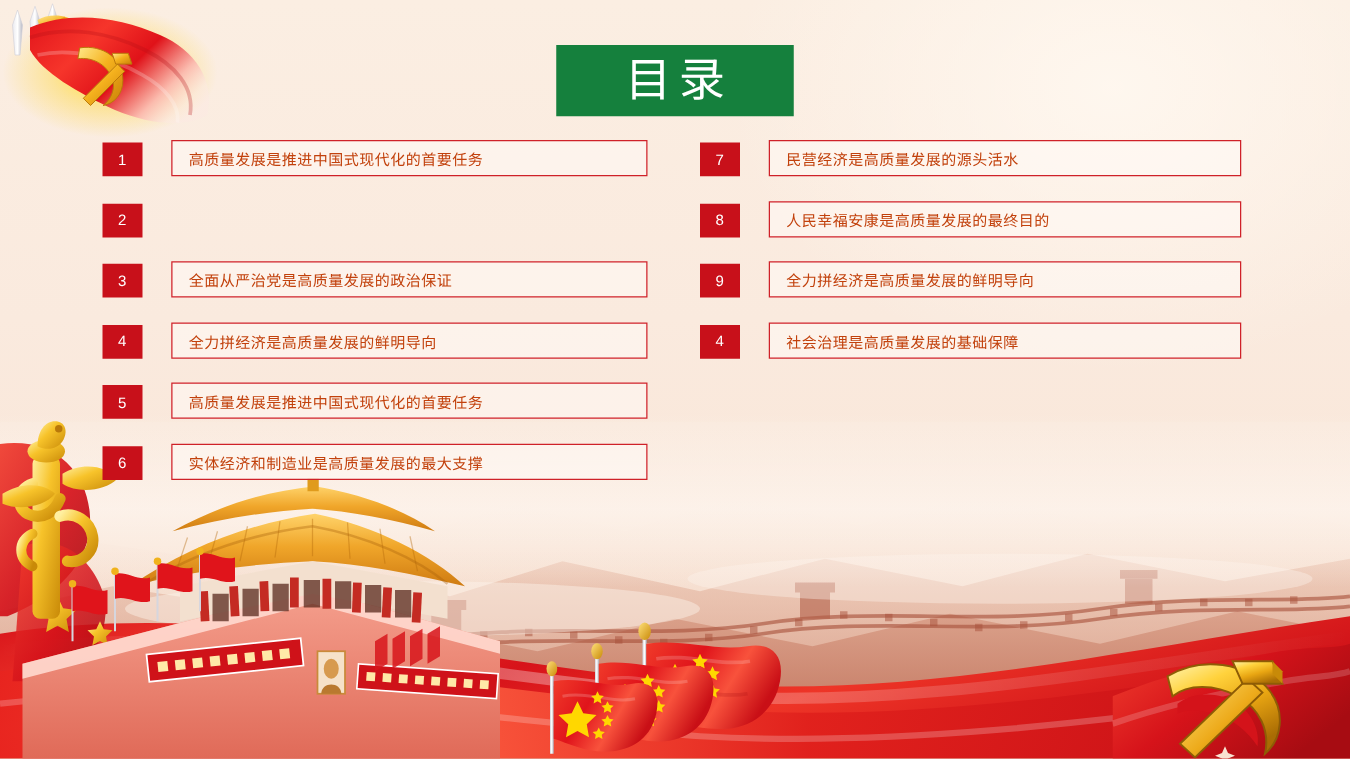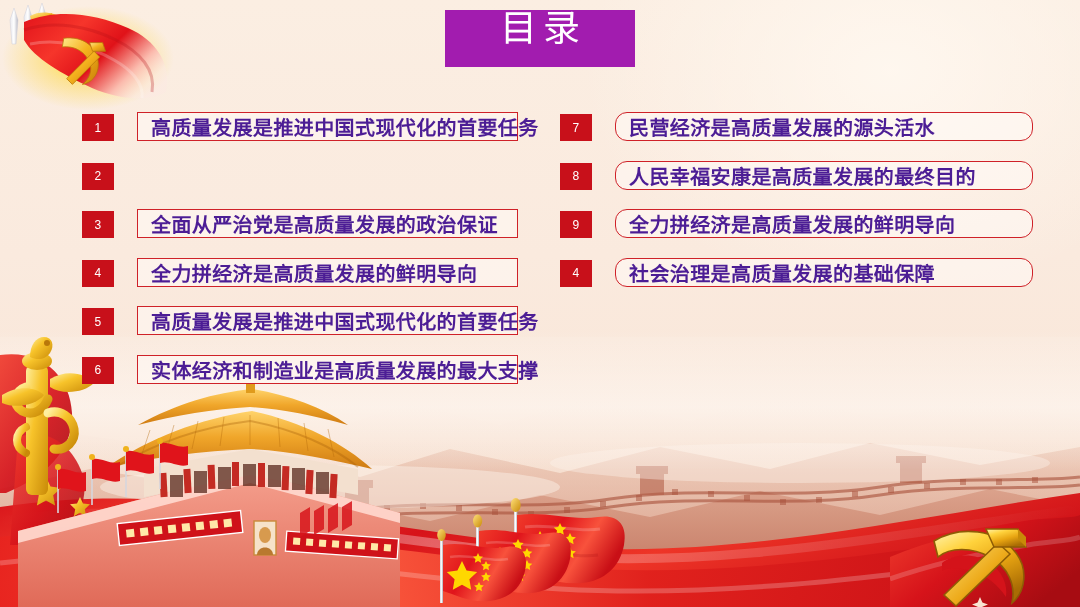--- a/index.html
+++ b/index.html
@@ -85,25 +85,25 @@
   .emblem-br {
     position: absolute;
     right: 0; bottom: 0;
     width: 190px; height: 112px;
   }
   .emblem-br svg { display: block; width: 100%; height: 100%; }
 
   
   .title-banner {
     position: absolute;
-    left: 445px; top: 10px;
+    left: 445px; top: 36px;
     width: 190px; height: 57px;
-    background: #a21caf;
+    background: #15803d;
     display: flex;
-    align-items: flex-start;
+    align-items: center;
     justify-content: center;
     z-index: 20;
   }
   .title-text {
     color: #ffffff;
     font-size: 37px;
     letter-spacing: 6px;
     line-height: 1;
     font-weight: 400;
     text-indent: 6px;
@@ -149,28 +149,27 @@
     width: 381px;
     height: 29px;
     border: 1px solid #cf2128;
     background: rgba(255,250,245,.55);
     display: flex;
     align-items: center;
     box-sizing: border-box;
   }
   .label-text {
     padding-left: 13px;
-    font-size: 20px;
-    color: #4c1d95;
+    font-size: 12px;
+    color: #c2410c;
     letter-spacing: .4px;
     white-space: nowrap;
     font-family: "DejaVu Sans", "Liberation Sans", sans-serif;
-    font-weight: bold;
-  }
-  .col-right .label-box { width: 418px; border-radius: 12px; }
+  }
+  .col-right .label-box { width: 378px; }
 </style>
 </head>
 <body>
 
 <div id="slide">
 
   <div class="bg-base"></div>
   <div class="bg-glow-tr"></div>
 
   <div class="wall-scene">

